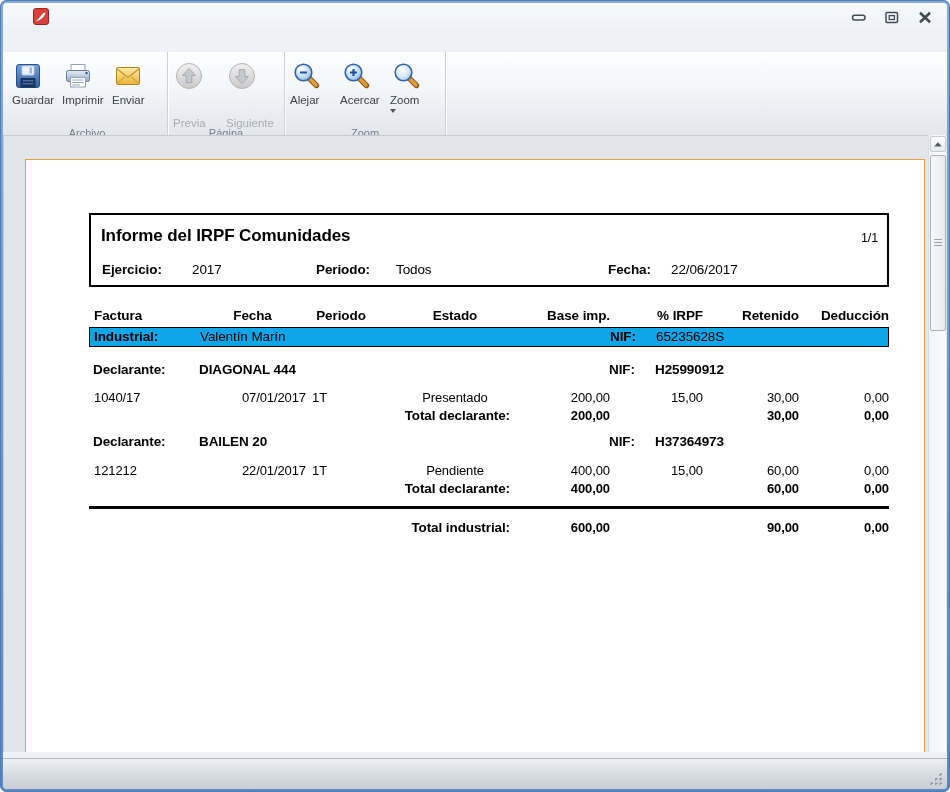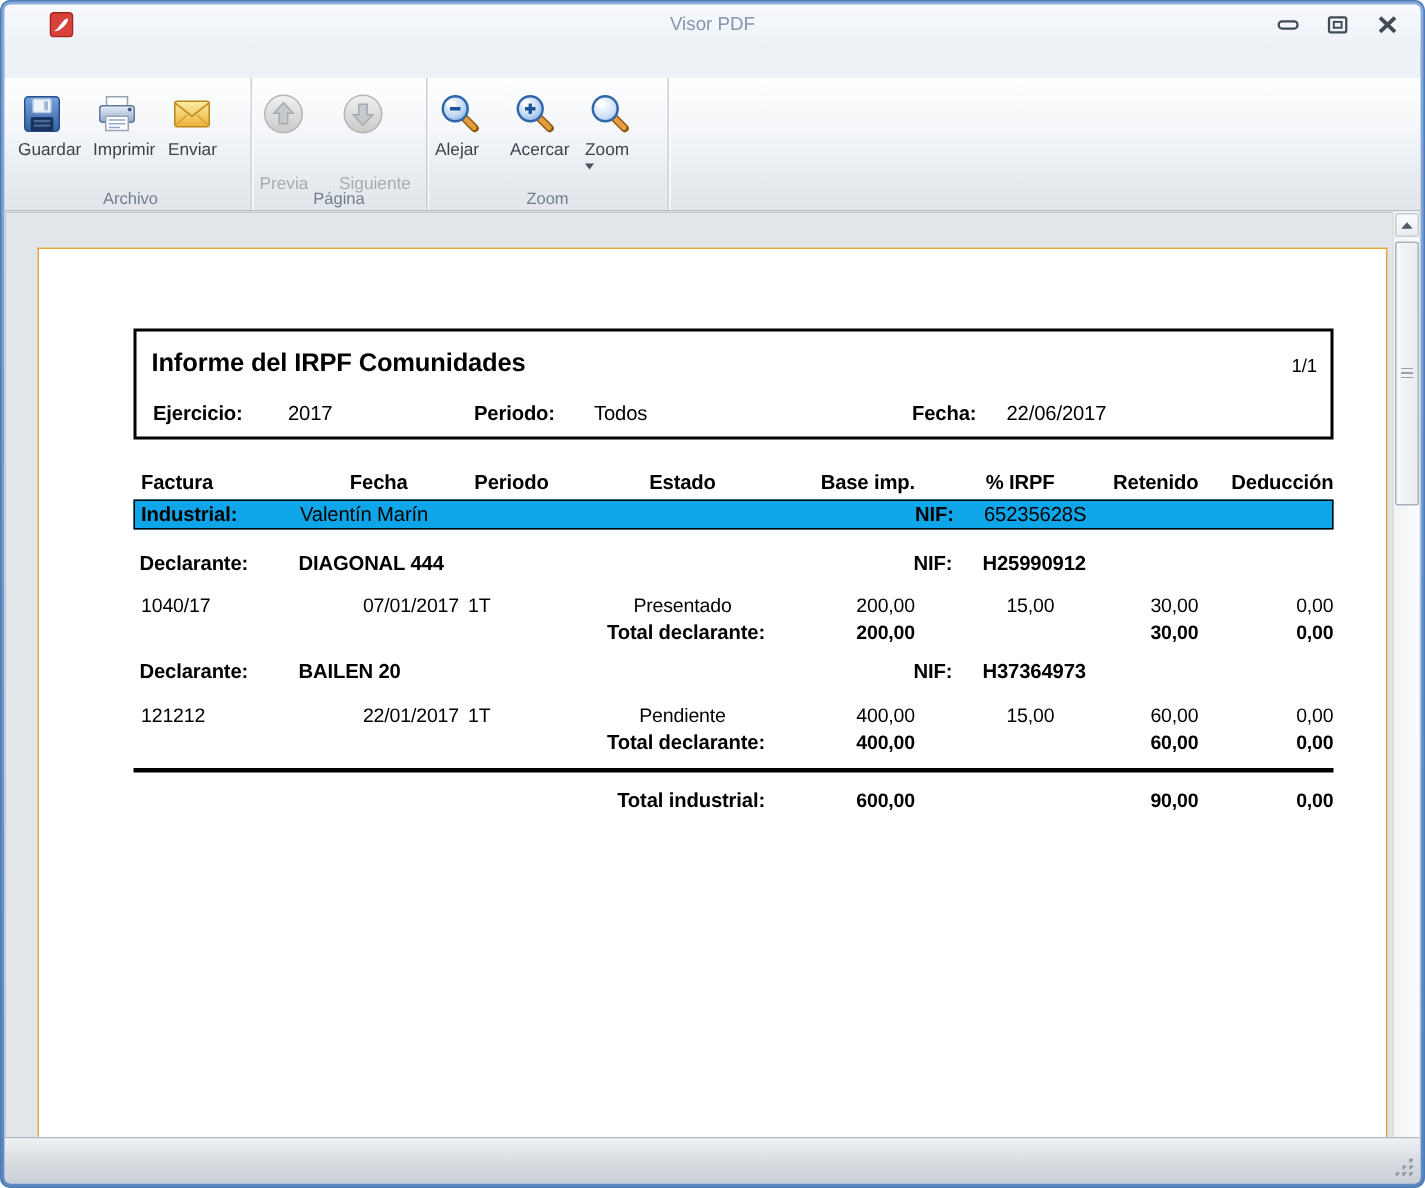--- a/index.html
+++ b/index.html
@@ -40,21 +40,21 @@
   .rbtn.wide{ width:53px;gap:23px; }
   .ricon{ width:32px; height:32px; }
   .rlabel{ font-size:11.5px; color:#3d434b; margin-top:2px; white-space:nowrap; }
   .rbtn.disabled .rlabel{ color:#a7acb3; }
   .drop-arrow{ width:0; height:0; border:3.5px solid transparent;
     border-top:4px solid #4a525b; margin-top:3px; }
   .gcap{ position:absolute; bottom:1px; left:0; right:0; text-align:center;
     font-size:11px; color:#717e8c; }
 
   
-  .viewport{ position:absolute; left:0; right:0; top:138px; height:617px;
+  .viewport{ position:absolute; left:0; right:0; top:132px; height:617px;
     background:#e2e5e9; box-shadow:inset 1px 1px 0 #c5cad1; }
   .page{ position:absolute; left:22px; top:24px; width:900px; height:593px;
     background:#fff; border-top:1px solid #e2a33c; border-left:1px solid #e2a33c;
     border-right:1px solid #e2a33c; overflow:hidden; }
   .doc{ position:relative; margin:53px 0 0 63px; width:800px; color:#000;
     font-size:13px; letter-spacing:-0.1px; }
 
   .hbox{ border:2px solid #000; height:74px; position:relative; margin-bottom:21px; }
   .htitle{ position:absolute; left:10px; top:11px; font-size:17px; font-weight:bold; }
   .hpage{ position:absolute; right:9px; top:16px; font-size:12.5px; }
@@ -121,21 +121,20 @@
 <div class="window">
  <div class="window-inner">
 
   <div class="titlebar">
     <span class="pdf-icon">
       <svg width="16" height="17" viewBox="0 0 16 17">
             <rect x="0.5" y="0.5" width="15" height="16" rx="2.5" fill="#d8403a" stroke="#a2221e"></rect>
             <path d="M3.2 12.3 C5.3 12.6 8.6 5.2 11.6 4.4 C13.5 4 11.9 8.5 7.4 11.5 C5.6 12.7 3.6 13.3 3.2 12.3 Z" fill="#fff"></path>
           </svg>
     </span>
-    <div class="win-title">Visor PDF</div>
     <div class="winbtns">
       <span class="winbtn">
         <svg width="16" height="13" viewBox="0 0 16 13">
               <rect x="1.5" y="4.2" width="12.5" height="4.8" rx="2.2" fill="none" stroke="#424b55" stroke-width="1.5"></rect>
             </svg>
       </span>
       <span class="winbtn">
         <svg width="16" height="13" viewBox="0 0 16 13">
               <rect x="2" y="1.5" width="11.5" height="10" rx="1.2" fill="none" stroke="#424b55" stroke-width="1.5"></rect>
               <rect x="5.2" y="4.6" width="5.2" height="3.9" fill="none" stroke="#424b55" stroke-width="1.3"></rect>

